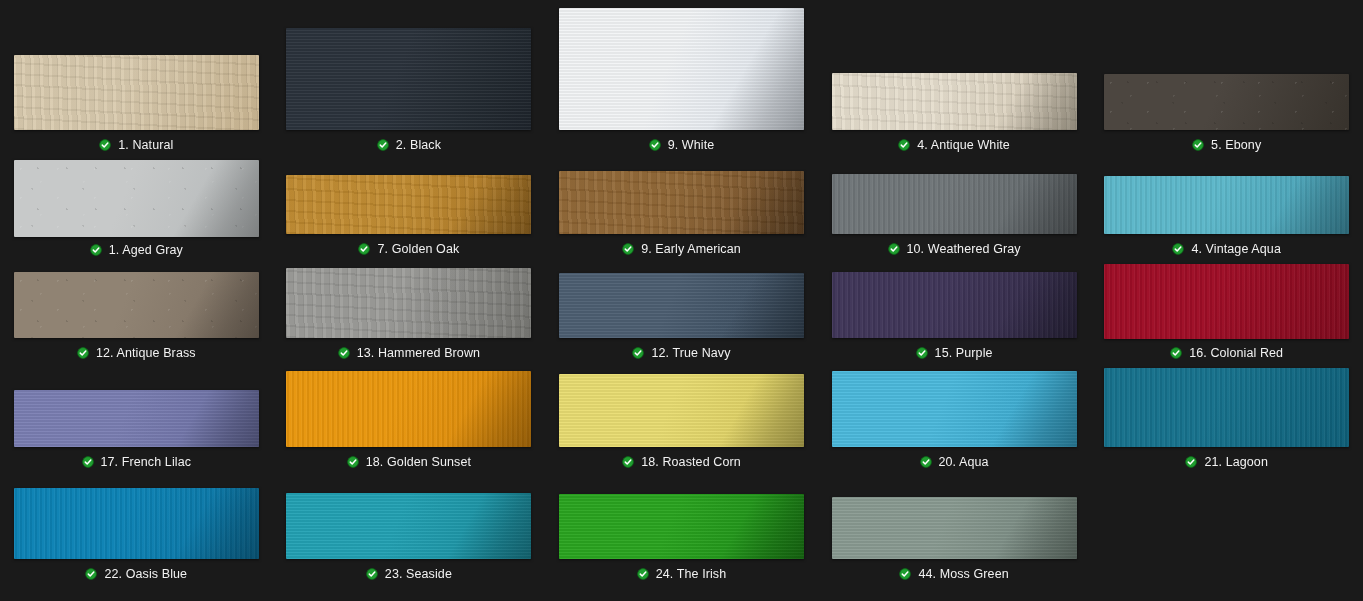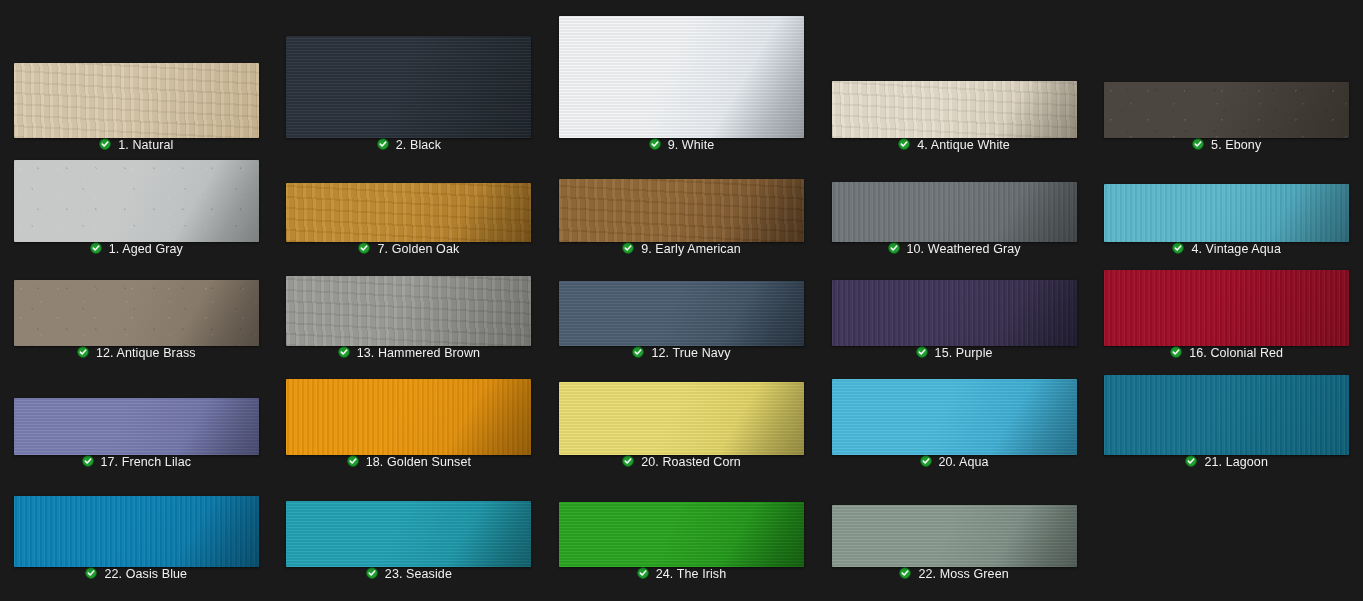--- a/index.html
+++ b/index.html
@@ -113,24 +113,24 @@
       rgba(0,0,0,0.00) 0%,
       rgba(0,0,0,0.00) 70%,
       rgba(0,0,0,0.18) 86%,
       rgba(0,0,0,0.30) 100%);
   }
 
   .swatch-chip .shade.none { background: none; }
 
   .swatch-caption {
     display: flex;
-    align-items: flex-start;
+    align-items: center;
     justify-content: center;
     gap: 7px;
-    height: 22px;
+    height: 30px;
     white-space: nowrap;
   }
 
   .check-badge {
     flex: 0 0 auto;
     width: 12px;
     height: 12px;
     display: block;
   }
 
@@ -369,21 +369,21 @@
     <div class="swatch-cell">
       <div class="swatch-chip" style="width: 245px; height: 73px; background: linear-gradient(112deg, rgb(233, 221, 114) 0%, rgb(233, 221, 114) 45%, rgb(216, 202, 94) 100%);">
         <div class="grain horizontal"></div>
         <div class="shade soft"></div>
       </div>
       <div class="swatch-caption">
         <svg class="check-badge" viewBox="0 0 16 16">
           <circle cx="8" cy="8" r="7.2" fill="#1f9d2f" stroke="#0c6b18" stroke-width="1"></circle>
           <path d="M4.4 8.2 L6.9 10.7 L11.7 5.3" fill="none" stroke="#ffffff" stroke-width="2" stroke-linecap="round" stroke-linejoin="round"></path>
         </svg>
-        <span class="swatch-label">20. Roasted Corn</span>
+        <span class="swatch-label">18. Roasted Corn</span>
       </div>
     </div>
     <div class="swatch-cell">
       <div class="swatch-chip" style="width: 245px; height: 76px; background: linear-gradient(112deg, rgb(76, 186, 221) 0%, rgb(76, 186, 221) 45%, rgb(53, 163, 201) 100%);">
         <div class="grain horizontal"></div>
         <div class="shade soft"></div>
       </div>
       <div class="swatch-caption">
         <svg class="check-badge" viewBox="0 0 16 16">
           <circle cx="8" cy="8" r="7.2" fill="#1f9d2f" stroke="#0c6b18" stroke-width="1"></circle>
@@ -447,16 +447,16 @@
     <div class="swatch-cell">
       <div class="swatch-chip" style="width: 245px; height: 62px; background: linear-gradient(112deg, rgb(138, 155, 146) 0%, rgb(138, 155, 146) 45%, rgb(116, 133, 124) 100%);">
         <div class="grain horizontal"></div>
         <div class="shade soft"></div>
       </div>
       <div class="swatch-caption">
         <svg class="check-badge" viewBox="0 0 16 16">
           <circle cx="8" cy="8" r="7.2" fill="#1f9d2f" stroke="#0c6b18" stroke-width="1"></circle>
           <path d="M4.4 8.2 L6.9 10.7 L11.7 5.3" fill="none" stroke="#ffffff" stroke-width="2" stroke-linecap="round" stroke-linejoin="round"></path>
         </svg>
-        <span class="swatch-label">22. Moss Green</span>
+        <span class="swatch-label">44. Moss Green</span>
       </div>
     </div>
   </div>
 
 </body></html>

